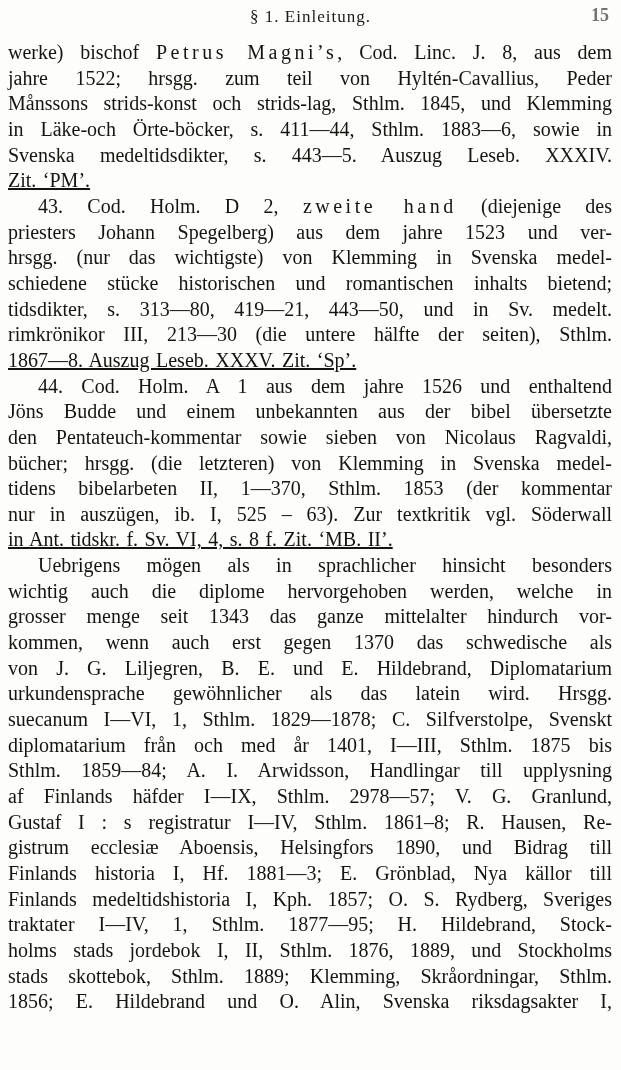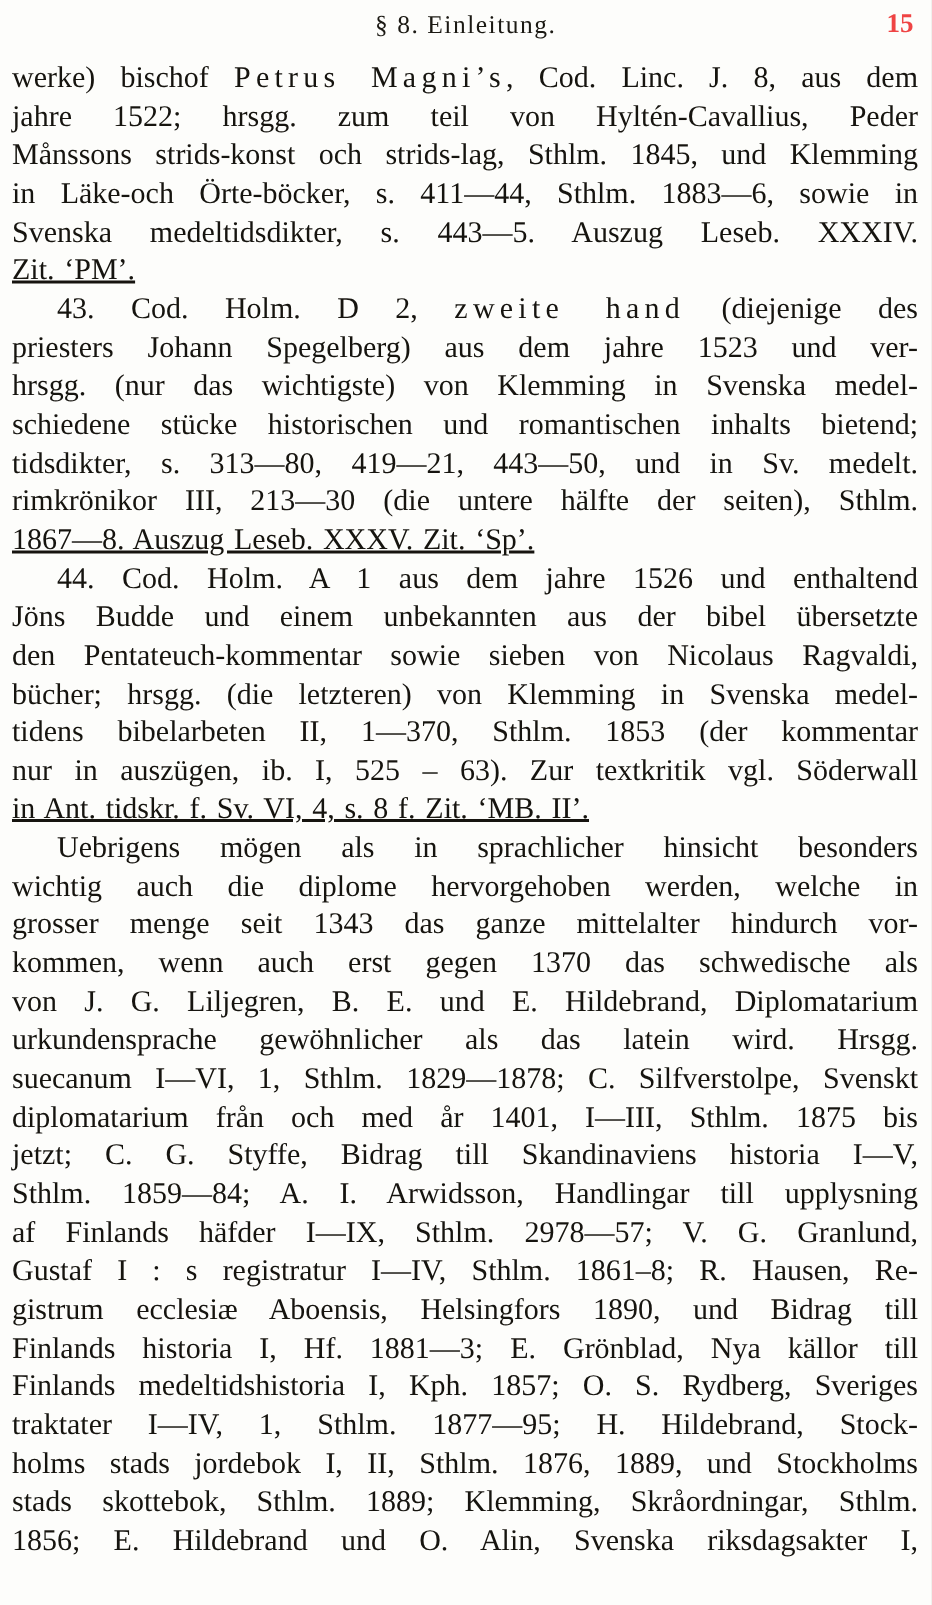--- a/index.html
+++ b/index.html
@@ -22,21 +22,21 @@
     font-size: 17px;
     letter-spacing: 1px;
     color: #1b1913;
   }
   .page-number {
     position: absolute;
     top: 5px;
     right: 12px;
     font-size: 18px;
     font-weight: bold;
-    color: #ef4444;
+    color: #737373;
   }
   .text-block {
     position: absolute;
     top: 40px;
     left: 8px;
     width: 604px;
   }
   .line {
     font-size: 20px;
     line-height: 25.65px;
@@ -53,21 +53,21 @@
     text-indent: 30px;
   }
   .sperr {
     letter-spacing: 3.5px;
   }
 </style>
 </head>
 <body>
 
 <div class="page">
-  <div class="running-head">§ 8.  Einleitung.</div>
+  <div class="running-head">§ 1.  Einleitung.</div>
   <div class="page-number">15</div>
   <div class="text-block">
       <div class="paragraph">
         <div class="line"><span class="">werke) bischof </span><span class="sperr">Petrus Magni’s</span><span class="">, Cod. Linc. J. 8, aus dem</span></div>
         <div class="line"><span class="">jahre 1522; hrsgg. zum teil von Hyltén-Cavallius, Peder</span></div>
         <div class="line"><span class="">Månssons strids-konst och strids-lag, Sthlm. 1845, und Klemming</span></div>
         <div class="line"><span class="">in Läke-och Örte-böcker, s. 411—44, Sthlm. 1883—6, sowie in</span></div>
         <div class="line"><span class="">Svenska medeltidsdikter, s. 443—5.  Auszug Leseb. XXXIV.</span></div>
         <div class="line last"><span class="">Zit. ‘PM’.</span></div>
       </div>
@@ -91,21 +91,20 @@
       </div>
       <div class="paragraph">
         <div class="line indent"><span class="">Uebrigens mögen als in sprachlicher hinsicht besonders</span></div>
         <div class="line"><span class="">wichtig auch die diplome hervorgehoben werden, welche in</span></div>
         <div class="line"><span class="">grosser menge seit 1343 das ganze mittelalter hindurch vor-</span></div>
         <div class="line"><span class="">kommen, wenn auch erst gegen 1370 das schwedische als</span></div>
         <div class="line"><span class="">von J. G. Liljegren, B. E. und E. Hildebrand, Diplomatarium</span></div>
         <div class="line"><span class="">urkundensprache gewöhnlicher als das latein wird.  Hrsgg.</span></div>
         <div class="line"><span class="">suecanum I—VI, 1, Sthlm. 1829—1878; C. Silfverstolpe, Svenskt</span></div>
         <div class="line"><span class="">diplomatarium från och med år 1401, I—III, Sthlm. 1875 bis</span></div>
-        <div class="line"><span class="">jetzt; C. G. Styffe, Bidrag till Skandinaviens historia I—V,</span></div>
         <div class="line"><span class="">Sthlm. 1859—84; A. I. Arwidsson, Handlingar till upplysning</span></div>
         <div class="line"><span class="">af Finlands häfder I—IX, Sthlm. 2978—57; V. G. Granlund,</span></div>
         <div class="line"><span class="">Gustaf I : s registratur I—IV, Sthlm. 1861–8; R. Hausen, Re-</span></div>
         <div class="line"><span class="">gistrum ecclesiæ Aboensis, Helsingfors 1890, und Bidrag till</span></div>
         <div class="line"><span class="">Finlands historia I, Hf. 1881—3; E. Grönblad, Nya källor till</span></div>
         <div class="line"><span class="">Finlands medeltidshistoria I, Kph. 1857; O. S. Rydberg, Sveriges</span></div>
         <div class="line"><span class="">traktater I—IV, 1, Sthlm. 1877—95; H. Hildebrand, Stock-</span></div>
         <div class="line"><span class="">holms stads jordebok I, II, Sthlm. 1876, 1889, und Stockholms</span></div>
         <div class="line"><span class="">stads skottebok, Sthlm. 1889; Klemming, Skråordningar, Sthlm.</span></div>
         <div class="line"><span class="">1856; E. Hildebrand und O. Alin, Svenska riksdagsakter I,</span></div>

